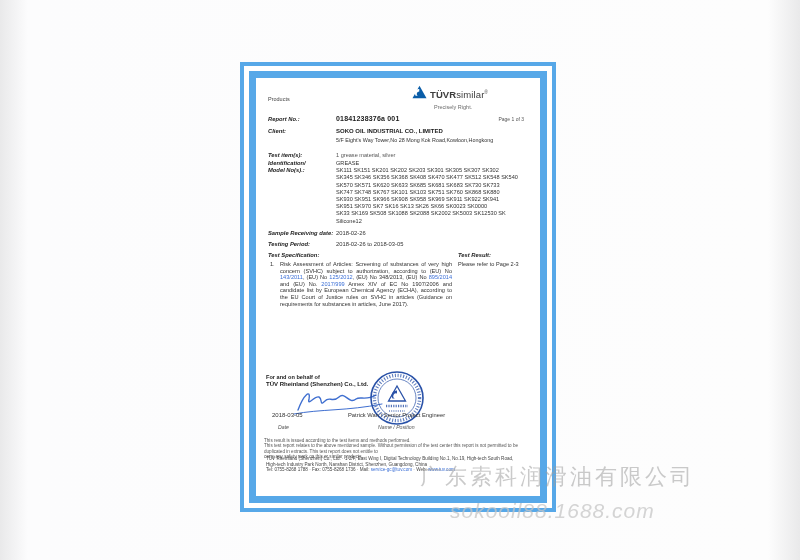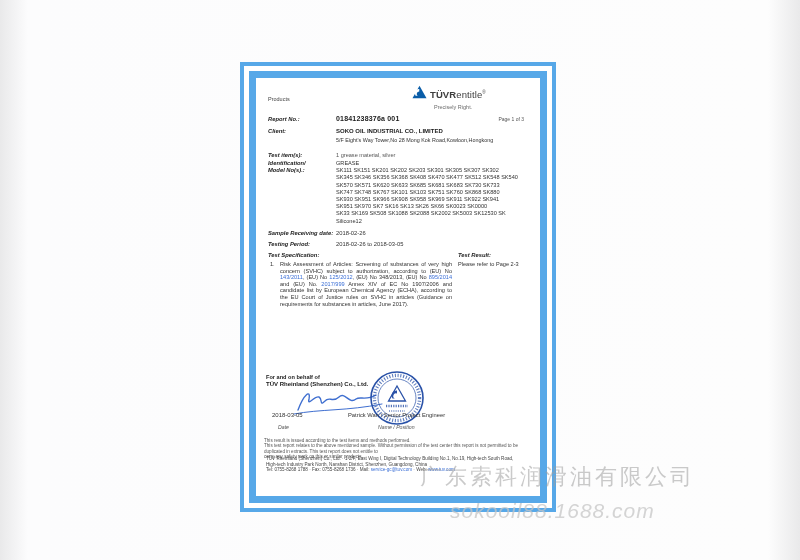--- a/index.html
+++ b/index.html
@@ -79,21 +79,21 @@
       <div class="products">Products</div>
 
       <div class="logo">
         <div class="logo-row">
           <span>
             <svg width="15" height="14" viewBox="0 0 32 30">
               <path d="M16 1.5 L31 28.5 H1 Z" fill="#0a5da8"></path>
               <path d="M15.5 8.5 A9 9 0 0 0 7.5 23 L12 23 A5.2 5.2 0 0 1 15.5 13.8 Z" fill="#ffffff"></path>
             </svg>
           </span>
-          <span class="logo-text"><b>TÜVR</b><span>entitle</span><span class="logo-reg">®</span></span>
+          <span class="logo-text"><b>TÜVR</b><span>similar</span><span class="logo-reg">®</span></span>
         </div>
         <div class="tagline">Precisely Right.</div>
       </div>
 
       <div class="lbl" style="top:38px;">Report No.:</div>
       <div class="val report-no" style="top:37px;">01841238376a 001</div>
       <div class="pageno">Page 1 of 3</div>
 
       <div class="lbl" style="top:50px;">Client:</div>
       <div class="val client-name" style="top:50px;">SOKO OIL INDUSTRIAL CO., LIMITED</div>

